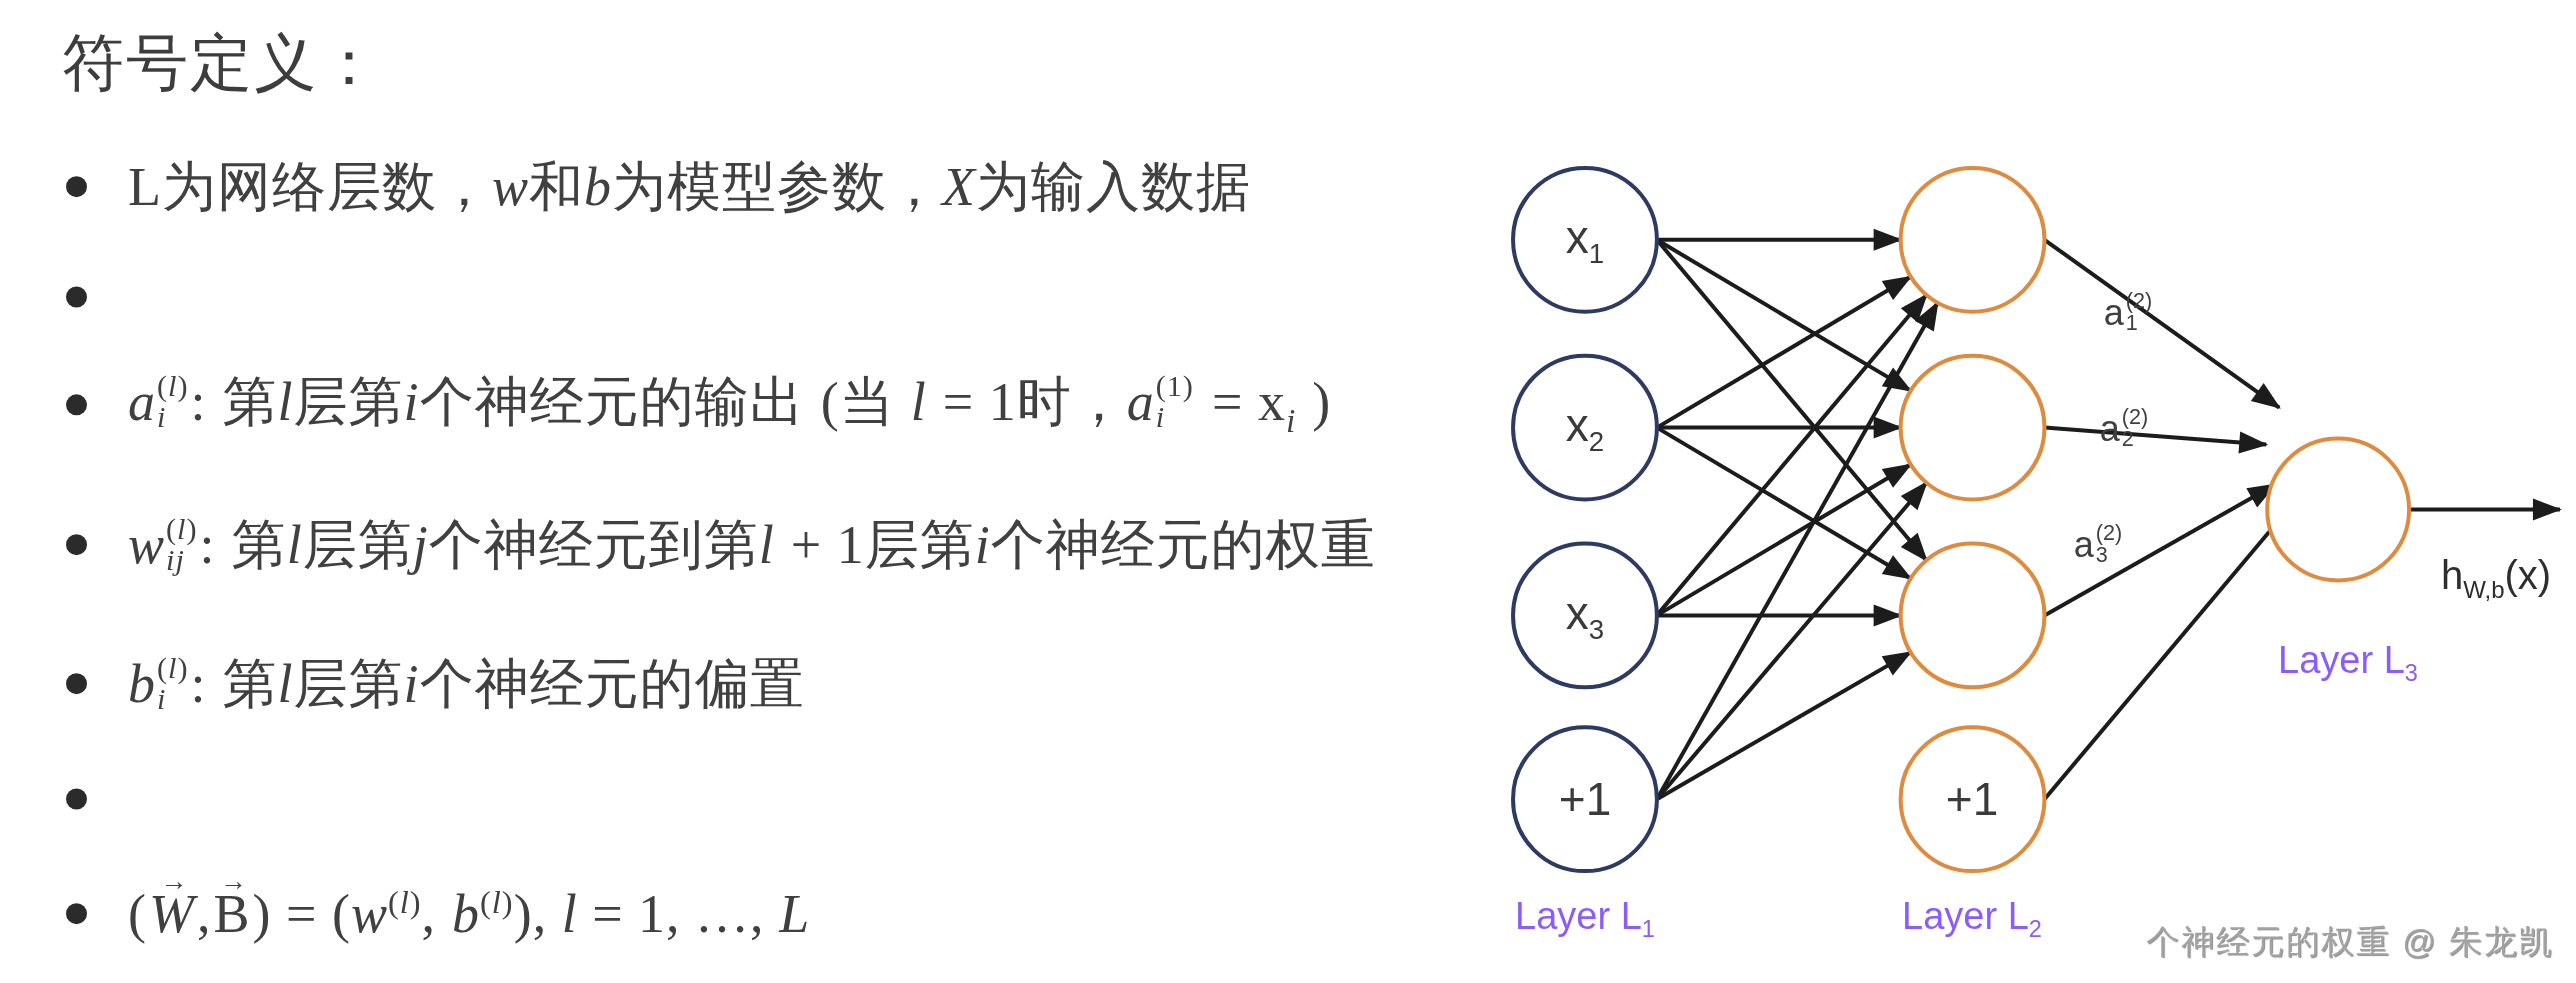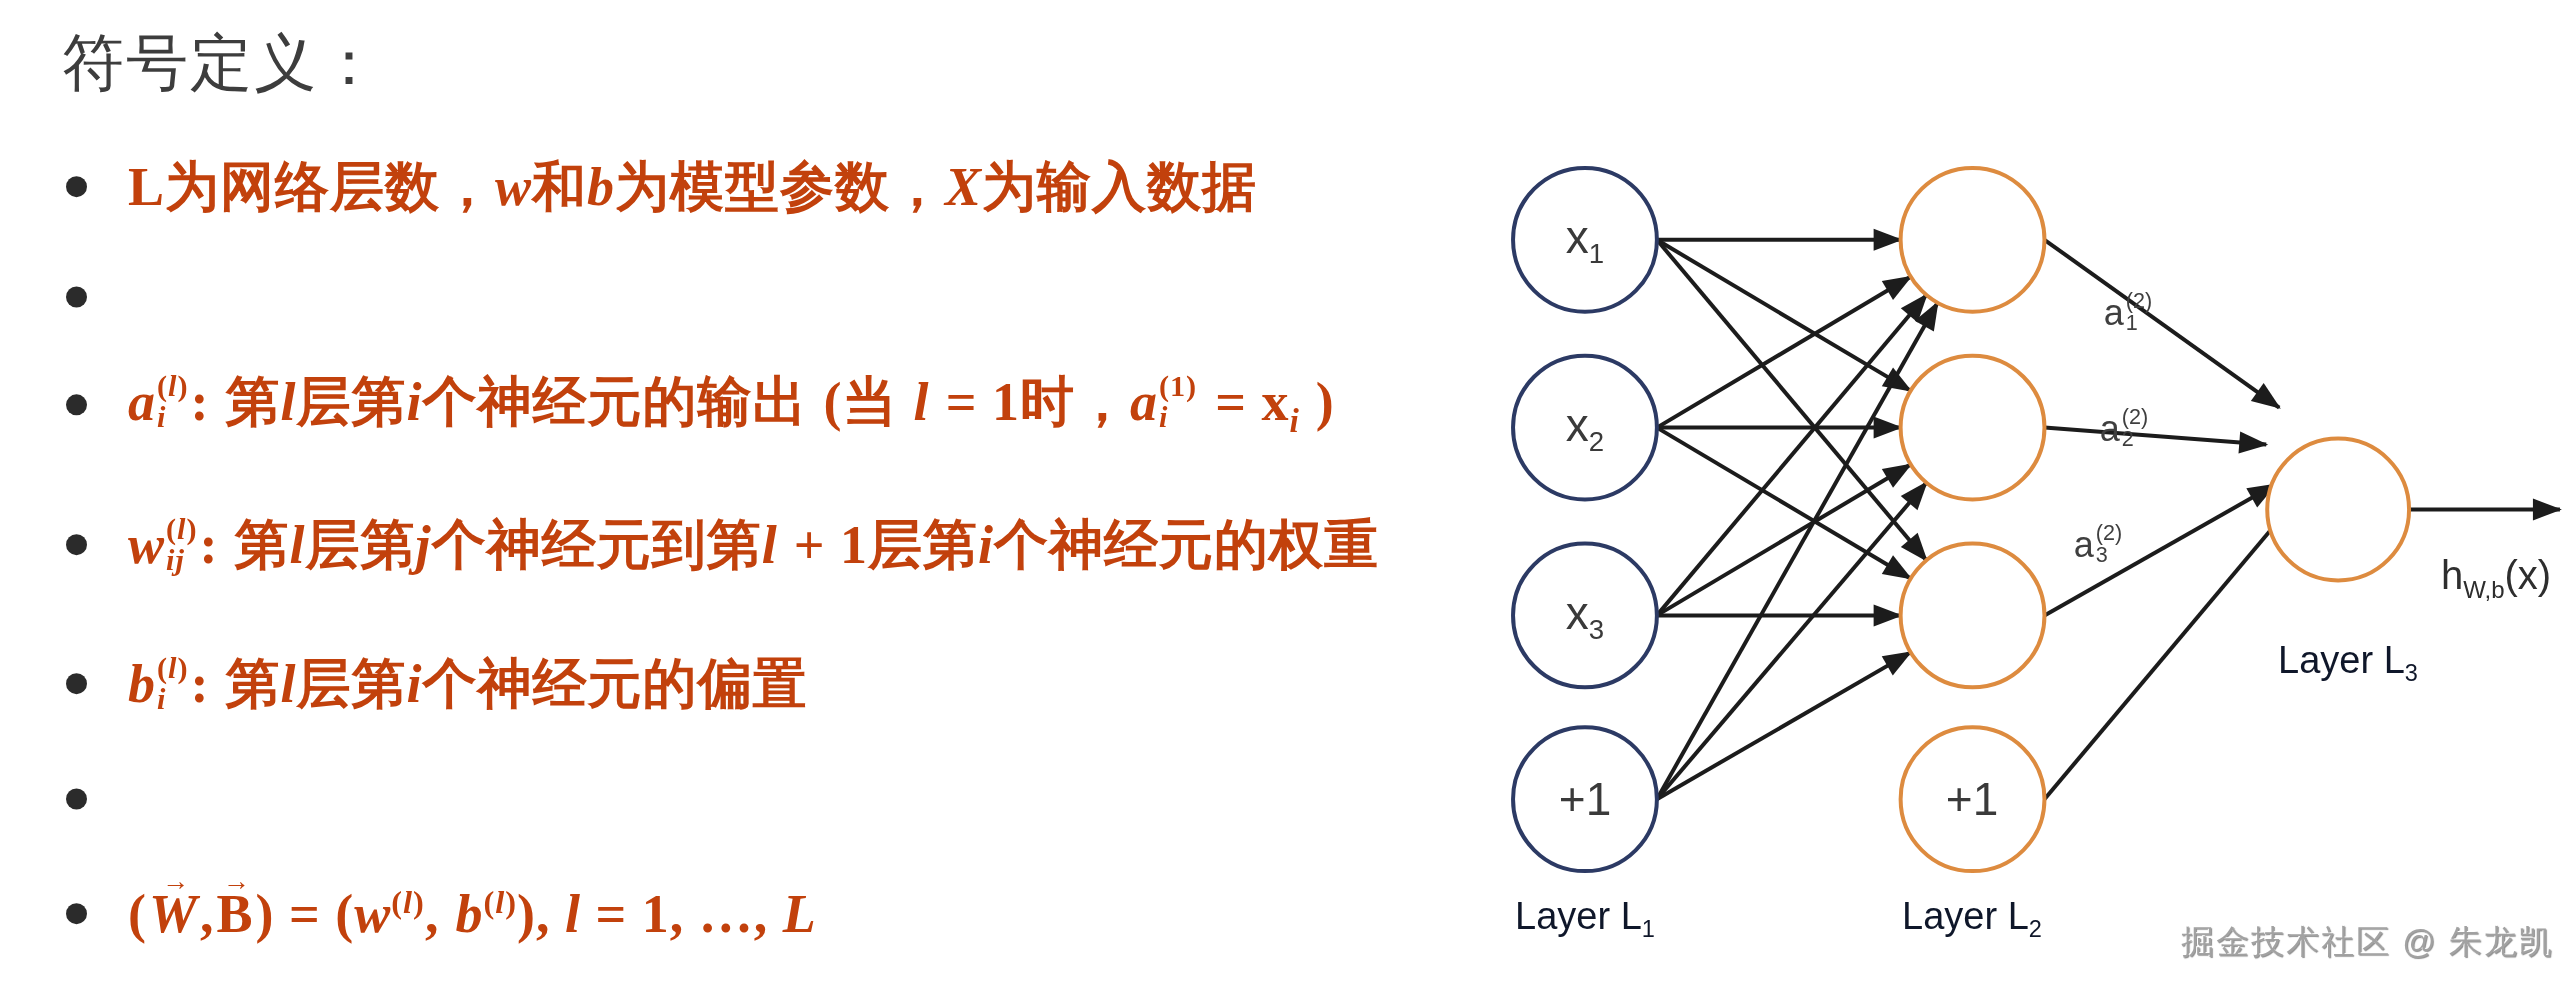--- a/index.html
+++ b/index.html
@@ -12,22 +12,22 @@
   .page{position:relative;width:2576px;height:983px;background:#ffffff;}
 
   
   .title{
     position:absolute;left:62px;top:30px;
     font-size:62px;line-height:1.05;color:#3d3d3d;
     font-weight:500;letter-spacing:2px;
   }
   .bullet{
     position:absolute;left:128px;transform:translateY(-50%);
-    font-size:54px;line-height:1.18;color:#c2410c;
-    white-space:nowrap;letter-spacing:1px;font-weight:bold;
+    font-size:54px;line-height:1.18;color:#404040;
+    white-space:nowrap;letter-spacing:1px;
   }
   .bullet .dot{
     position:absolute;left:-62px;top:50%;transform:translateY(-50%);
     width:21px;height:21px;border-radius:50%;background:#2b2b2b;
   }
   
   .rm{font-family:"Liberation Serif",serif;font-style:normal;}
   .it, .bullet i{font-family:"Liberation Serif",serif;font-style:italic;}
   .bullet sub{font-size:0.62em;font-family:"Liberation Serif",serif;}
   .bullet sup.ps{font-size:0.6em;font-family:"Liberation Serif",serif;}
@@ -54,21 +54,21 @@
     position:absolute;transform:translate(-50%,-50%);
     font-size:36px;color:#3f3f3f;white-space:nowrap;
   }
   .sc2{
     display:inline-block;vertical-align:-0.2em;
     font-size:0.6em;margin-left:2px;
   }
   .sc2 span{display:block;line-height:1.0;}
   .layer-label{
     position:absolute;transform:translate(-50%,-50%);
-    font-size:38px;color:#0f172a;white-space:nowrap;
+    font-size:38px;color:#8b5cf6;white-space:nowrap;
   }
   .layer-label sub{font-size:0.62em;}
   .h-label{
     position:absolute;transform:translate(-50%,-50%);
     font-size:40px;color:#2e2e2e;white-space:nowrap;
   }
   .h-label sub{font-size:0.6em;}
   .watermark{
     position:absolute;right:22px;bottom:18px;
     font-size:33px;color:#a2a2a2;letter-spacing:2px;
@@ -167,15 +167,15 @@
   <div class="a-label" style="left:2128px;top:312px">a<span class="sc2"><span>(2)</span><span>1</span></span></div>
   <div class="a-label" style="left:2124px;top:428px">a<span class="sc2"><span>(2)</span><span>2</span></span></div>
   <div class="a-label" style="left:2098px;top:544px">a<span class="sc2"><span>(2)</span><span>3</span></span></div>
 
   <div class="layer-label" style="left:1585px;top:919px">Layer L<sub>1</sub></div>
   <div class="layer-label" style="left:1972px;top:919px">Layer L<sub>2</sub></div>
   <div class="layer-label" style="left:2348px;top:663px">Layer L<sub>3</sub></div>
 
   <div class="h-label" style="left:2496px;top:578px">h<sub>W,b</sub>(x)</div>
 
-  <div class="watermark">掘金技术社区 @ 朱龙凯</div>
+  <div class="watermark">个神经元的权重 @ 朱龙凯</div>
 </div>
 
 
 </body></html>

